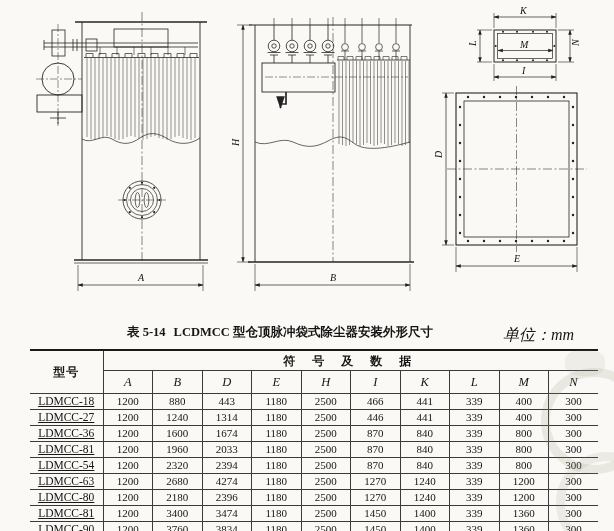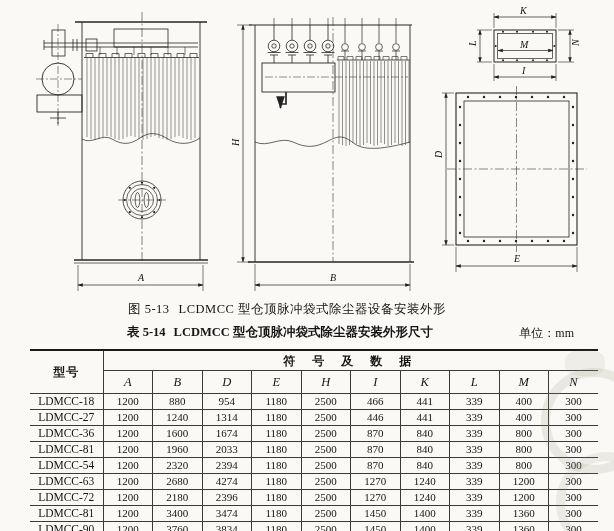--- a/index.html
+++ b/index.html
@@ -14,37 +14,37 @@
     position:absolute; top:301px; left:0; width:574px; text-align:center;
     font-size:12.5px; letter-spacing:0.5px; white-space:nowrap;
   }
   .caption .pfx{margin-right:9px;}
   .title-row{position:absolute; top:324px; left:0; width:614px; height:18px;}
   .tbl-title{
     position:absolute; left:0; width:560px; text-align:center;
     font-weight:bold; font-size:12.5px; white-space:nowrap;
   }
   .tbl-title .pfx{margin-right:8px;}
-  .unit{position:absolute; right:40px; top:1px; font-size:12px;}
+  .unit{position:absolute; right:40px; top:1px; font-size:16px;font-style:italic;}
   table.dims{
     position:absolute; top:349px; left:30px; width:568px;
     border-collapse:collapse; table-layout:fixed;
     border-top:2.5px solid #1a1a1a; border-bottom:2.5px solid #1a1a1a;
   }
   table.dims th, table.dims td{
     border:1px solid #3a3a3a; text-align:center; vertical-align:middle;
     padding:0; font-weight:normal; line-height:1;
   }
   table.dims tr > *:first-child{border-left:none;}
   table.dims tr > *:last-child{border-right:none;}
   th.model-head{font-size:12px; font-weight:bold;}
   tr.group-row th{height:19px; font-size:12px; font-weight:bold; letter-spacing:7px;}
   tr.letter-row th{height:22px; font-size:12.5px; font-style:italic;}
   table.dims tbody td{height:15px; font-size:11px;}
-  table.dims tbody td:first-child{font-size:11.5px;}
+  table.dims tbody td:first-child{font-size:11.5px;text-decoration:underline;}
   .wm{position:absolute; border-radius:50%; pointer-events:none;}
   #wm1{left:541px; top:368px; width:88px; height:88px; border:9px solid rgba(150,140,118,0.16);}
   #wm2{left:556px; top:452px; width:84px; height:84px; border:9px solid rgba(150,140,118,0.13);}
   #wm3{left:565px; top:350px; width:40px; height:26px; background:rgba(150,140,118,0.10); border-radius:40%;}
 </style>
 </head>
 <body>
 
 <div id="page">
 
@@ -268,23 +268,20 @@
       </g>
       <g>
         <line x1="456" y1="247" x2="456" y2="272" stroke-width="0.6"></line>
         <line x1="577" y1="247" x2="577" y2="272" stroke-width="0.6"></line>
         <line x1="456" y1="266" x2="577" y2="266" stroke-width="0.7" marker-start="url(#arr)" marker-end="url(#arr)"></line>
         <text x="514" y="262" stroke="none">E</text>
       </g>
     </g>
   </svg>
 
-  <div class="caption">
-    <span class="pfx">图 5-13</span><span>LCDMCC 型仓顶脉冲袋式除尘器设备安装外形</span>
-  </div>
 
   <div class="title-row">
     <div class="tbl-title">
       <span class="pfx">表 5-14</span><span>LCDMCC 型仓顶脉冲袋式除尘器安装外形尺寸</span>
     </div>
     <div class="unit">单位：mm</div>
   </div>
 
   <table class="dims">
     <colgroup>
@@ -307,21 +304,21 @@
         <th>L</th>
         <th>M</th>
         <th>N</th>
       </tr>
     </thead>
     <tbody>
         <tr>
           <td>LDMCC-18</td>
           <td>1200</td>
           <td>880</td>
-          <td>954</td>
+          <td>443</td>
           <td>1180</td>
           <td>2500</td>
           <td>466</td>
           <td>441</td>
           <td>339</td>
           <td>400</td>
           <td>300</td>
         </tr>
         <tr>
           <td>LDMCC-27</td>
@@ -382,21 +379,21 @@
           <td>4274</td>
           <td>1180</td>
           <td>2500</td>
           <td>1270</td>
           <td>1240</td>
           <td>339</td>
           <td>1200</td>
           <td>300</td>
         </tr>
         <tr>
-          <td>LDMCC-72</td>
+          <td>LDMCC-80</td>
           <td>1200</td>
           <td>2180</td>
           <td>2396</td>
           <td>1180</td>
           <td>2500</td>
           <td>1270</td>
           <td>1240</td>
           <td>339</td>
           <td>1200</td>
           <td>300</td>

